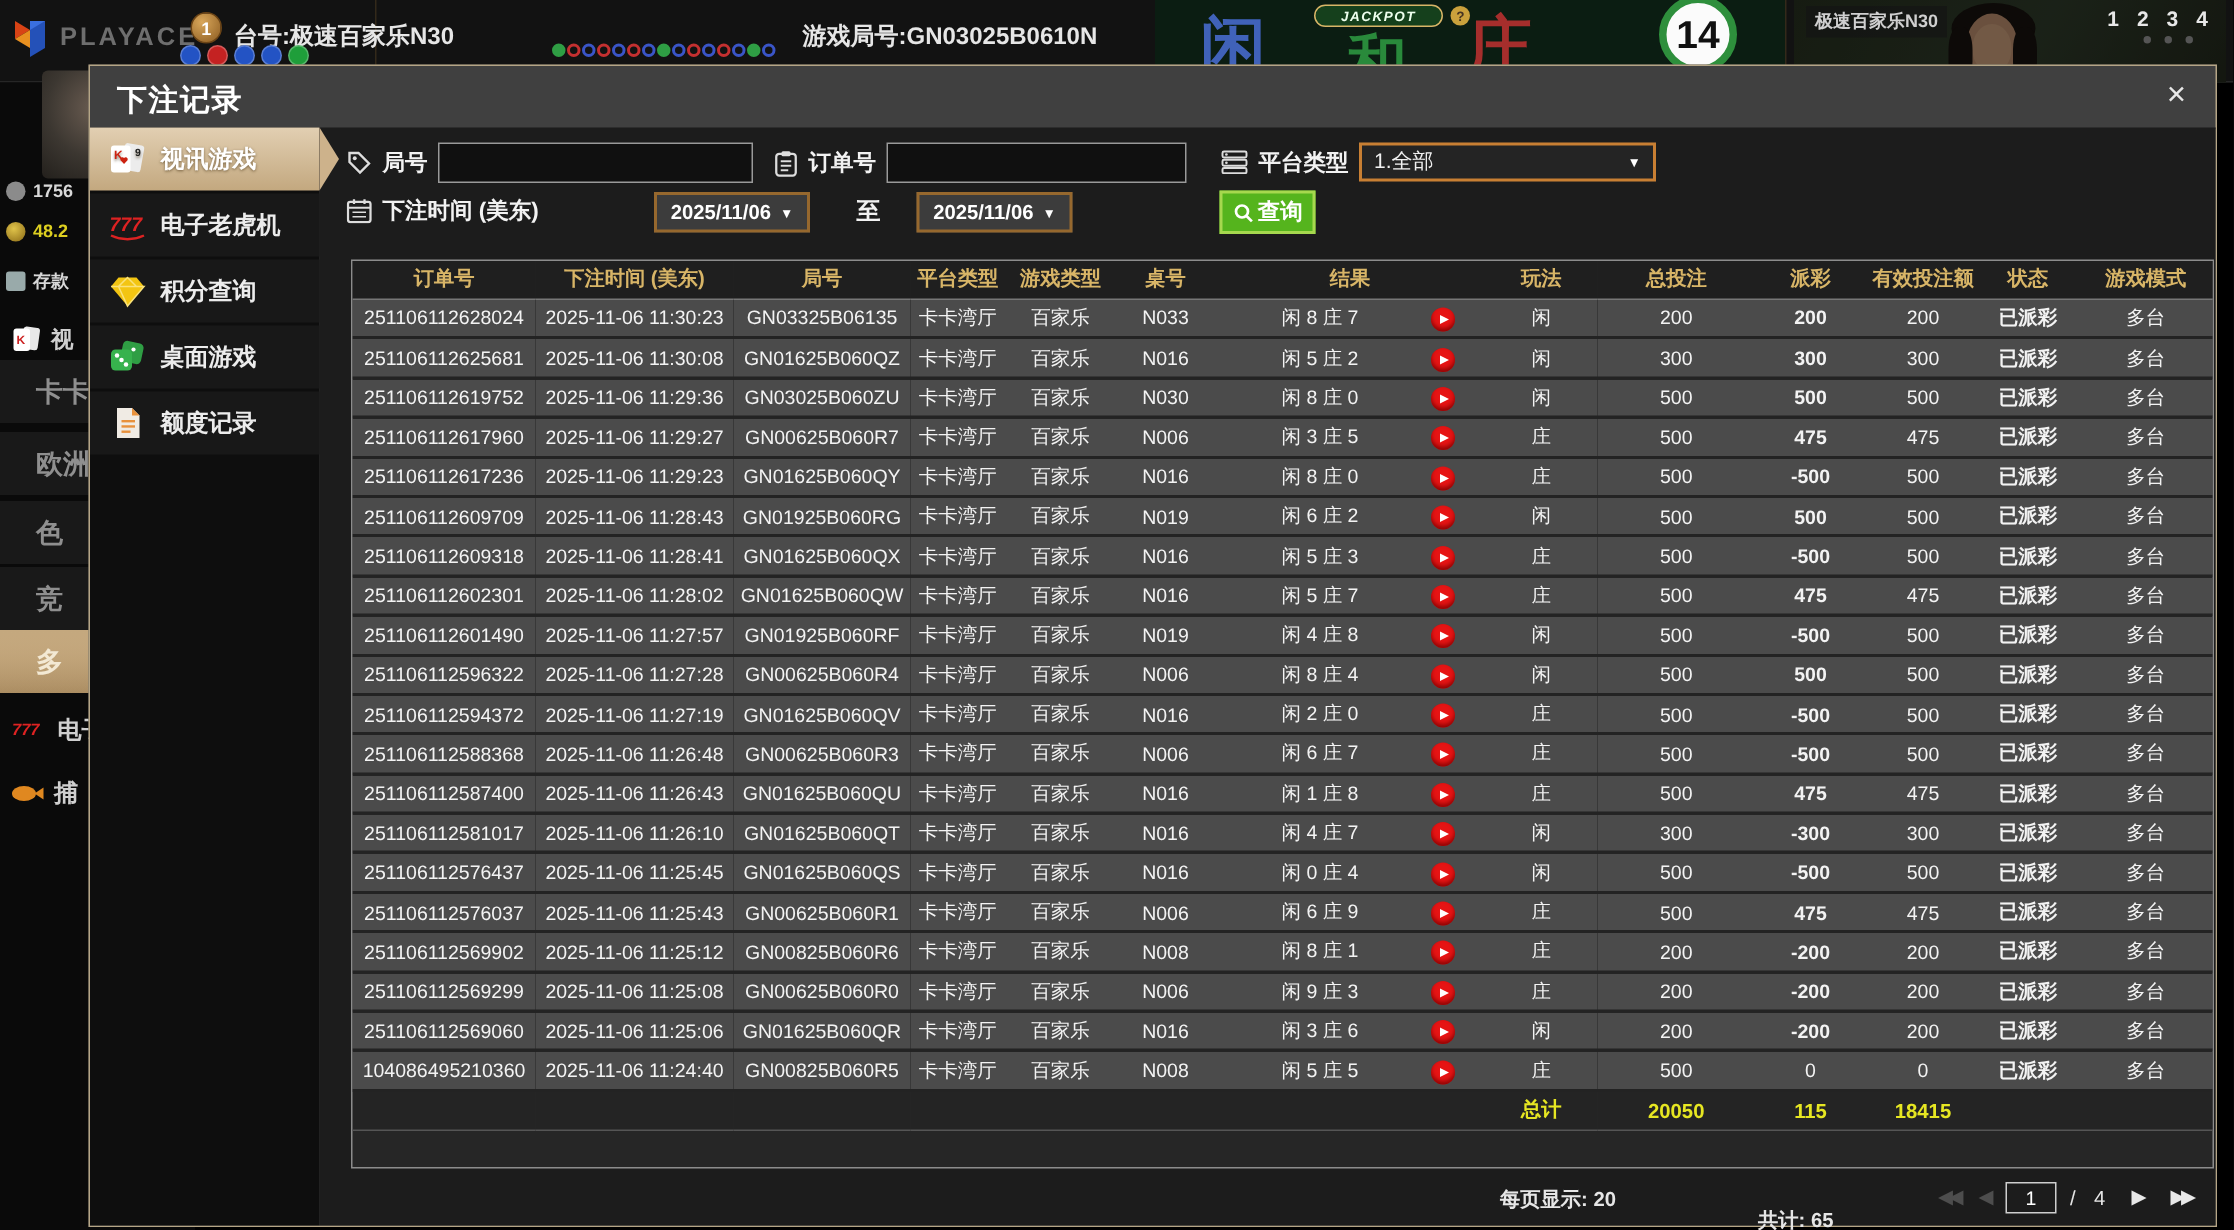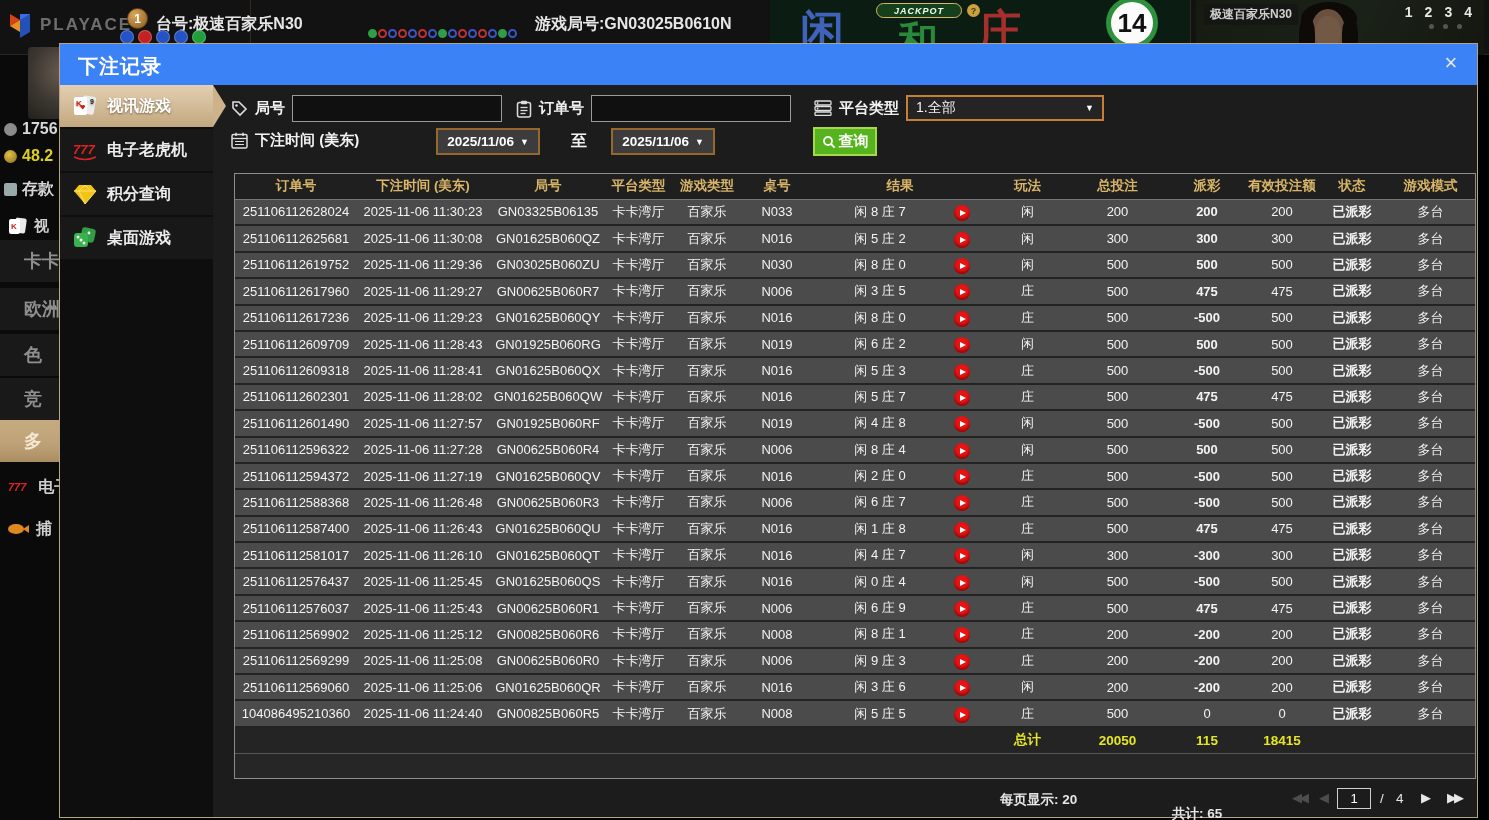--- a/index.html
+++ b/index.html
@@ -49,35 +49,35 @@
   .video-shade { position:absolute; inset:0; background:rgba(0,0,0,.42); }
   .video-title { position:absolute; left:8px; top:4px; background:rgba(20,20,20,.7); color:#cfcfcf;
     font-size:12px; font-weight:bold; padding:2px 6px; }
   .vtabs { position:absolute; right:12px; top:4px; display:flex; gap:12px; color:#e8e8e8; font-size:14px; font-weight:bold; }
   .vdots { position:absolute; right:22px; top:24px; display:flex; gap:9px; }
   .vdots i { width:5px; height:5px; border-radius:50%; background:#555; }
   
   .leftpanel { position:absolute; left:0; top:55px; width:130px; bottom:0; background:#0a0a0a; z-index:1; }
   .avatar { position:absolute; left:28px; top:-8px; width:72px; height:72px; border-radius:4px;
     background:radial-gradient(circle at 50% 35%, #6b5d52 0%, #3c3731 55%, #23201c 100%); }
-  .pstat { position:absolute; display:flex; align-items:center; gap:5px; font-size:16px; font-weight:bold; color:#d8d8d8; }
+  .pstat { position:absolute; display:flex; align-items:center; gap:5px; font-size:12px; font-weight:bold; color:#d8d8d8; }
   .pstat.money { color:#ddcf20; }
   .picon { width:13px; height:13px; border-radius:50%; background:#8b8b8b; display:inline-block; }
   .picon.coin2 { background:radial-gradient(circle at 40% 35%, #e0c34a, #8a6a16); }
   .picon.cash { border-radius:2px; background:#9aa; }
   .tile { position:absolute; left:0; width:128px; height:42px; background:#191919; display:flex;
     align-items:center; padding-left:24px; font-size:18px; font-weight:bold; color:#8f8f8f; }
   .tile.small { font-size:15px; color:#cfcfcf; background:transparent; padding-left:8px; gap:6px; }
   .tile.active { background:linear-gradient(#c4a87e,#a8083e00), linear-gradient(#c9ab80,#ab8d62); color:#f3e9d4; }
   .mini777 { color:#d22; font-weight:bold; font-size:11px; font-style:italic; margin-right:6px; }
   .fish { width:16px; height:10px; border-radius:50%; background:#e08820; margin-right:6px; position:relative; }
   .fish::after { content:''; position:absolute; right:-5px; top:1px; border-left:6px solid #e08820;
     border-top:4px solid transparent; border-bottom:4px solid transparent; transform:rotate(180deg); }
   
-  .modal { position:absolute; left:59px; top:43px; width:1419px; height:775px; background:#3b82f6;
+  .modal { position:absolute; left:59px; top:43px; width:1419px; height:775px; background:#404040;
     border:1px solid #baa océan87; border:1px solid #b5a586; z-index:10; }
   .modal-title { position:absolute; left:18px; top:9px; font-size:20px; font-weight:bold; color:#fff; letter-spacing:1px; }
   .modal-close { position:absolute; right:13px; top:6px; width:26px; height:26px; color:#e8e8e8; font-size:22px;
     line-height:26px; text-align:center; cursor:pointer; }
   .modal-sep { position:absolute; left:0; top:41px; width:100%; height:1px; background:#3f3f3f; }
   
   .msidebar { position:absolute; left:0; top:41px; width:153px; bottom:0; background:#0e0e0e; }
   .mitem { position:relative; height:42px; margin-bottom:2px; background:#181818; display:flex; align-items:center;
     gap:9px; padding-left:12px; font-size:16px; font-weight:bold; color:#ececec; cursor:pointer; }
   .mitem.active { background:linear-gradient(#e2cfb2,#c3a87f); color:#fff; text-shadow:0 1px 2px rgba(60,40,10,.6); }
@@ -272,20 +272,30 @@
         <svg class="micon" viewBox="0 0 26 24">
           <rect x="9" y="2" width="14" height="14" rx="3" fill="#2f9e44" transform="rotate(12 16 9)"></rect>
           <rect x="2" y="7" width="14" height="14" rx="3" fill="#37b24d"></rect>
           <circle cx="6" cy="11" r="1.5" fill="#fff"></circle>
             <circle cx="12" cy="17" r="1.5" fill="#fff"></circle>
           <circle cx="9" cy="14" r="1.5" fill="#fff"></circle>
             <circle cx="17" cy="7" r="1.4" fill="#fff"></circle>
         </svg>
         <span>桌面游戏</span>
       </div>
+      <div class="mitem">
+        <svg class="micon" viewBox="0 0 26 24">
+          <path d="M6 2 h10 l5 5 v15 h-15 z" fill="#f0ebe4"></path>
+          <path d="M16 2 l5 5 h-5 z" fill="#e8913c"></path>
+          <rect x="9" y="10" width="9" height="1.6" fill="#e8913c"></rect>
+          <rect x="9" y="13.5" width="9" height="1.6" fill="#e8913c"></rect>
+          <rect x="9" y="17" width="6" height="1.6" fill="#e8913c"></rect>
+        </svg>
+        <span>额度记录</span>
+      </div>
     </div>
 
     <div class="mcontent">
 
       <div class="fgroup" style="left:18px; top:10px;">
         <svg width="17" height="17" viewBox="0 0 17 17">
           <path d="M2 2 h6 l7 7 -6 6 -7-7 z" fill="none" stroke="#ddd" stroke-width="1.6"></path>
           <circle cx="5.5" cy="5.5" r="1.3" fill="#ddd"></circle>
         </svg>
         <span class="flabel">局号</span>

